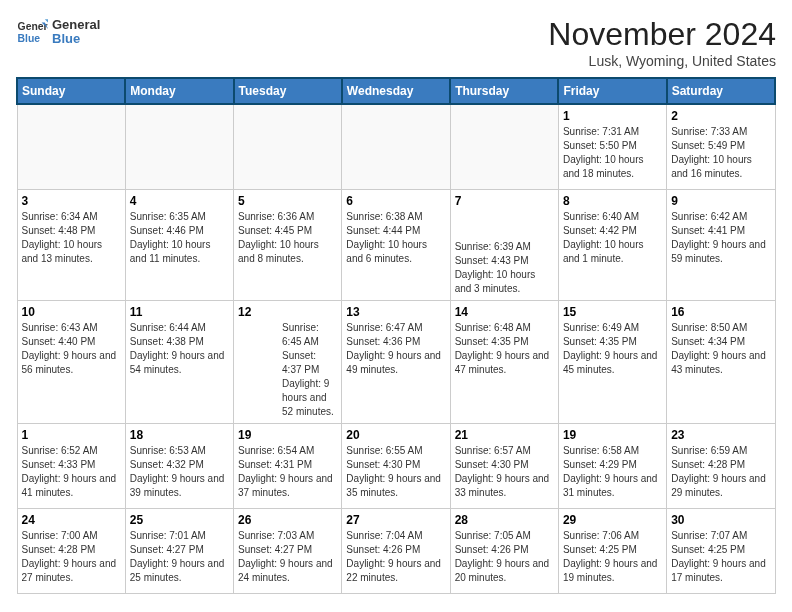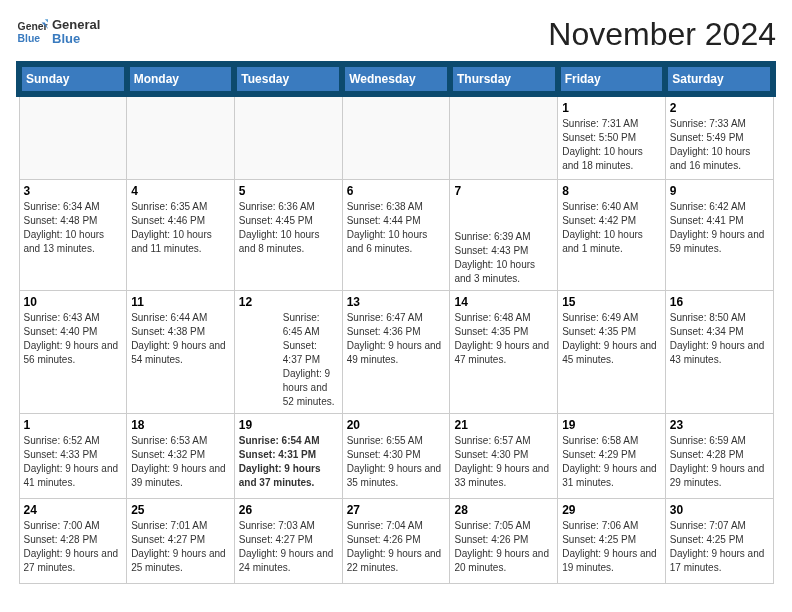--- a/index.html
+++ b/index.html
@@ -51,21 +51,21 @@
       border-collapse: collapse;
       font-size: 11px;
     }
     .calendar th {
       background: #3a7bbf;
       color: #fff;
       padding: 5px 4px;
       text-align: left;
       font-size: 12px;
       font-weight: bold;
-      border: 6px solid #0c4a6e;
+      border: 2px solid #0c4a6e;
     }
     .calendar td {
       border: 1px solid #ccc;
       vertical-align: top;
       padding: 4px;
       width: 108px;
       min-height: 80px;
       background: #fff;
     }
     .calendar td.empty {
@@ -96,20 +96,21 @@
       <polygon points="32,8 40,16 36,8" fill="#3a7bbf"></polygon>
       <polygon points="36,4 44,12 40,4" fill="#5a9fd4"></polygon>
     </svg>
     <div class="logo-text">
       <span>General</span>
       <span>Blue</span>
     </div>
   </div>
   <div class="title-block">
     <div class="month-title">November 2024</div>
+    <div class="location-title">Lusk, Wyoming, United States</div>
   </div>
 </div>
 
 <table class="calendar">
   <thead>
     <tr>
     <th>Sunday</th>
         <th>Monday</th>
         <th>Tuesday</th>
         <th>Wednesday</th>
@@ -234,21 +235,21 @@
 Daylight: 9 hours and 41 minutes.</div>
         </td>
         <td>
           <div class="day-num">18</div>
           <div class="day-info" style="white-space: pre-line;">Sunrise: 6:53 AM
 Sunset: 4:32 PM
 Daylight: 9 hours and 39 minutes.</div>
         </td>
         <td>
           <div class="day-num">19</div>
-          <div class="day-info" style="white-space: pre-line; font-weight: bold;">Sunrise: 6:54 AM
+          <div class="day-info" style="white-space: pre-line;">Sunrise: 6:54 AM
 Sunset: 4:31 PM
 Daylight: 9 hours and 37 minutes.</div>
         </td>
         <td>
           <div class="day-num">20</div>
           <div class="day-info" style="white-space: pre-line;">Sunrise: 6:55 AM
 Sunset: 4:30 PM
 Daylight: 9 hours and 35 minutes.</div>
         </td>
         <td>

